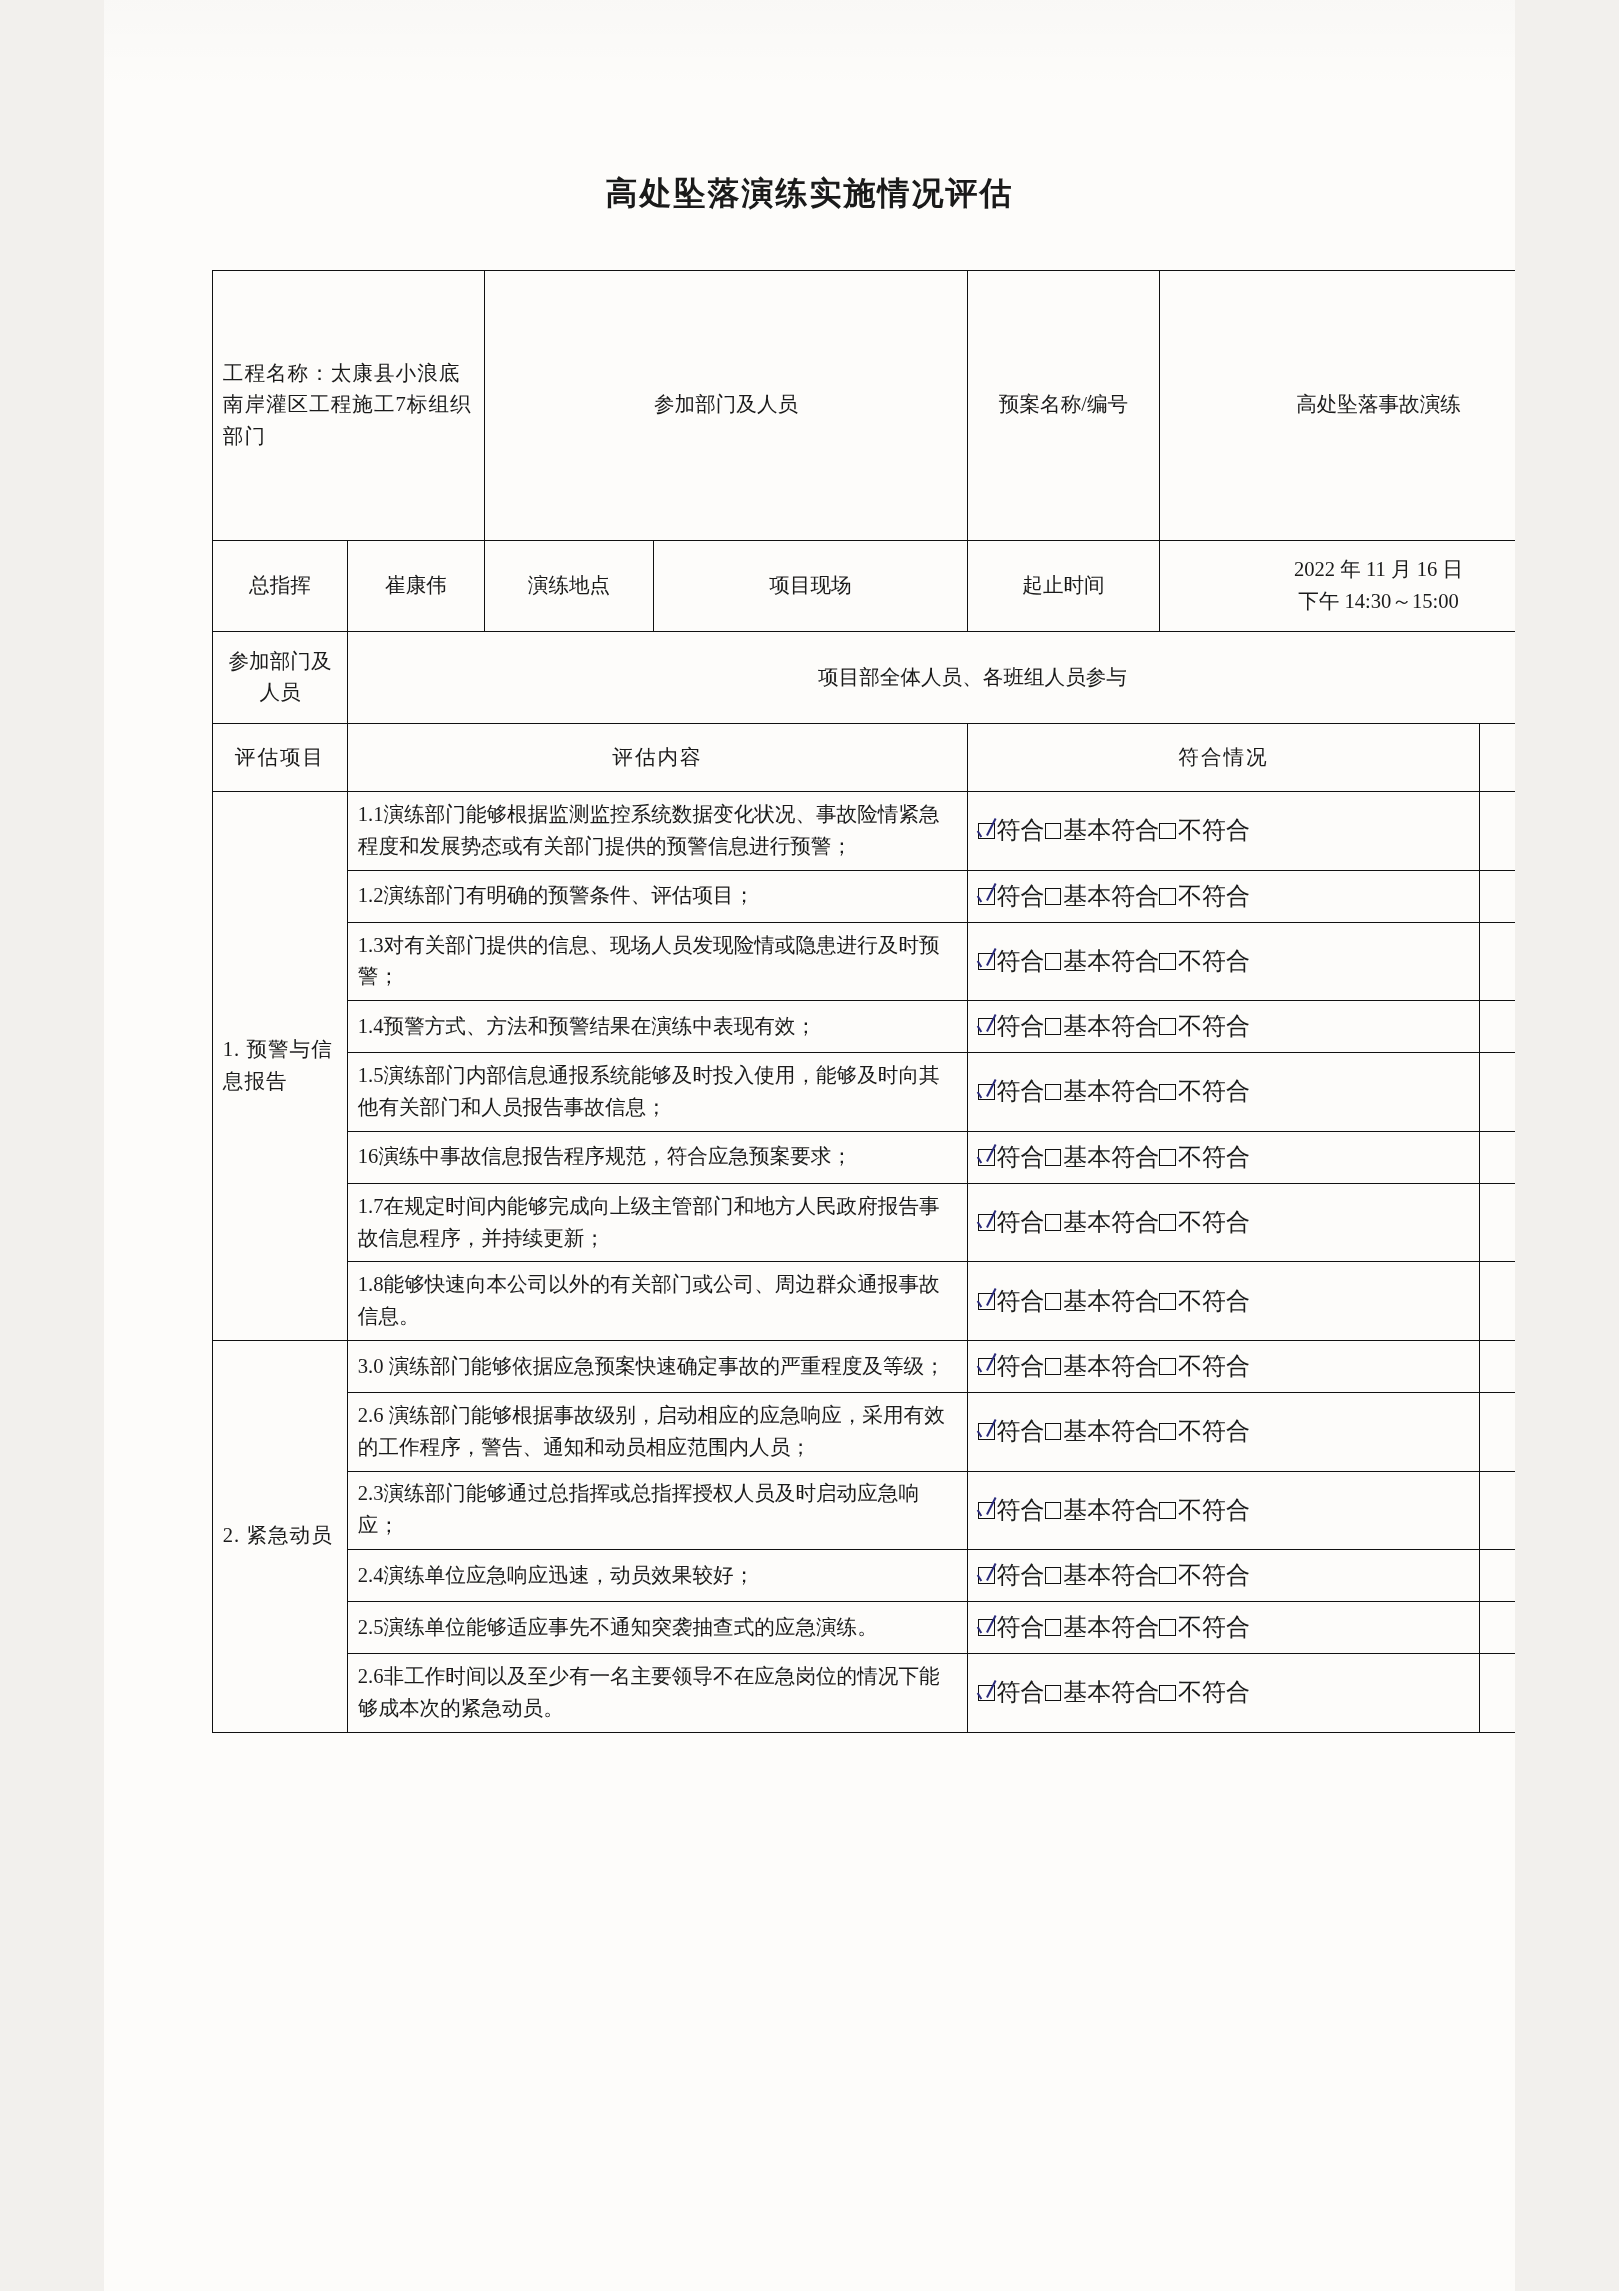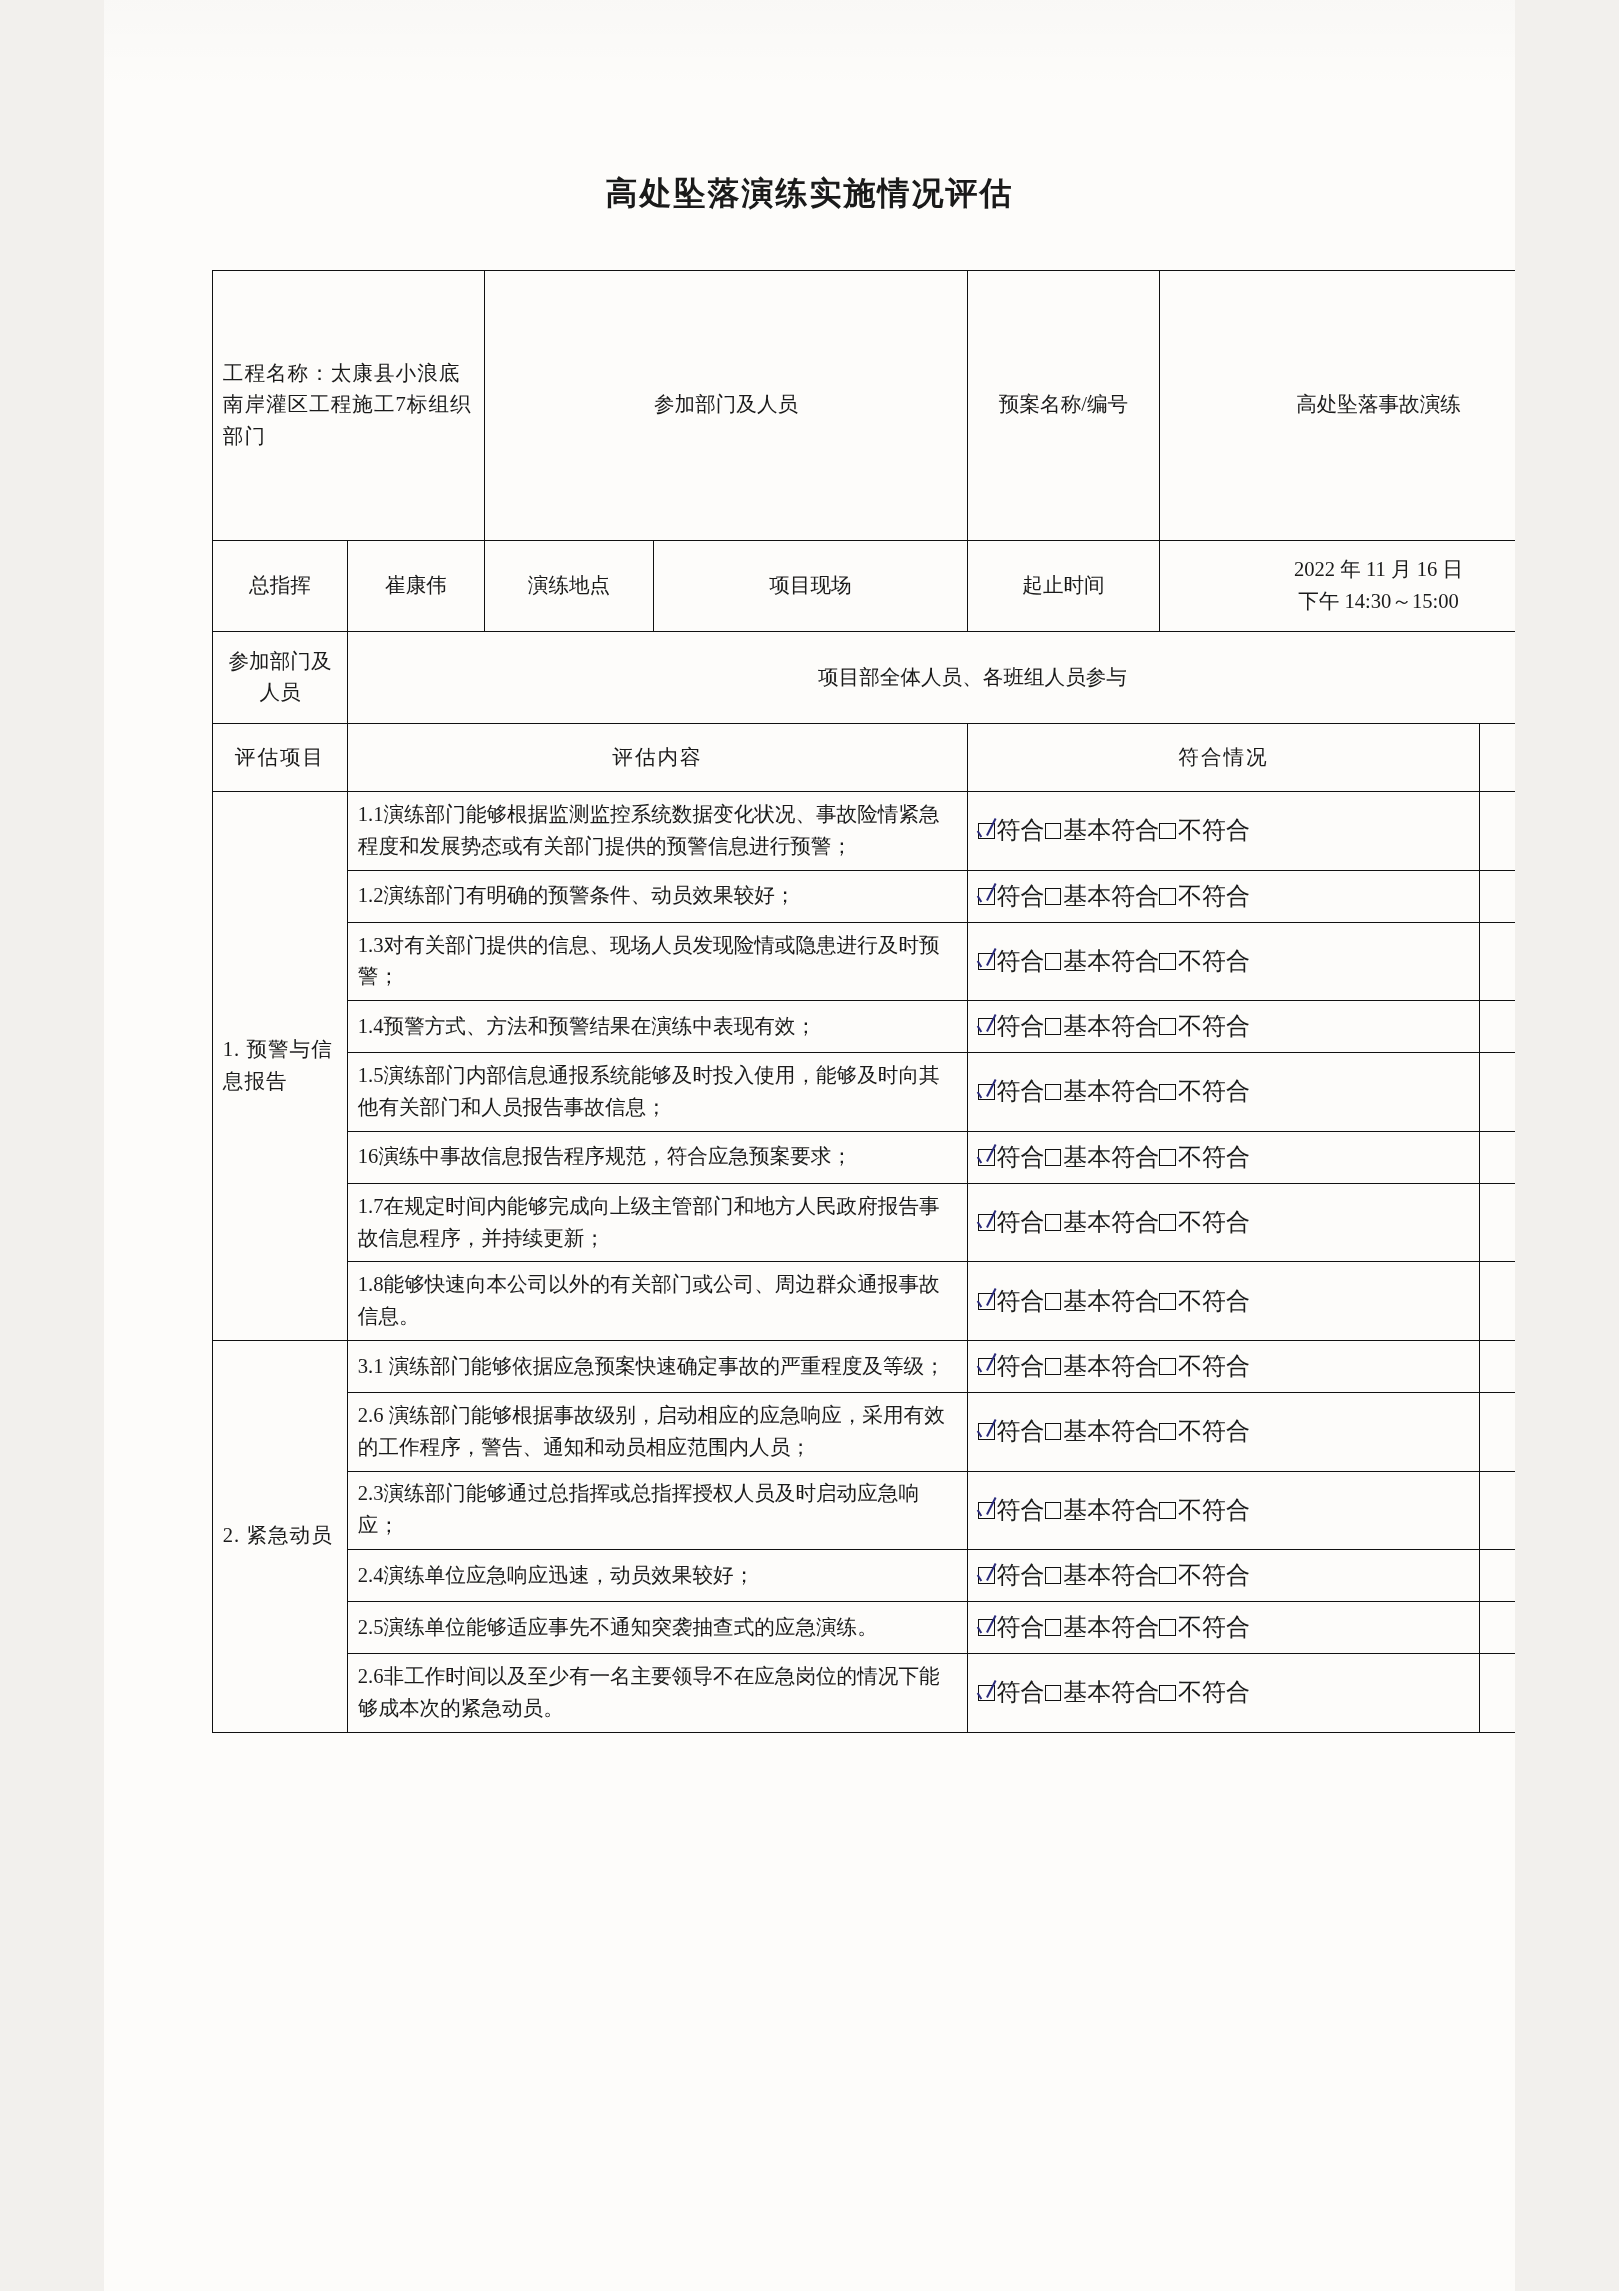--- a/index.html
+++ b/index.html
@@ -168,21 +168,21 @@
         <td class="hdr-cell">备注</td>
       </tr>
 
     <tr>
           <td rowspan="8" class="sec-label">1. 预警与信息报告</td>
           <td colspan="3" class="item-text">1.1演练部门能够根据监测监控系统数据变化状况、事故险情紧急程度和发展势态或有关部门提供的预警信息进行预警；</td>
           <td colspan="2" class="conf-cell"><span class="opt"><span class="cb checked"></span><span>符合</span><span class="cb"></span><span>基本符合</span><span class="cb"></span><span>不符合</span></span></td>
           <td class="c-center"></td>
         </tr>
         <tr>
-          <td colspan="3" class="item-text">1.2演练部门有明确的预警条件、动员效果较好；</td>
+          <td colspan="3" class="item-text">1.2演练部门有明确的预警条件、评估项目；</td>
           <td colspan="2" class="conf-cell"><span class="opt"><span class="cb checked"></span><span>符合</span><span class="cb"></span><span>基本符合</span><span class="cb"></span><span>不符合</span></span></td>
           <td class="c-center"></td>
         </tr>
         <tr>
           <td colspan="3" class="item-text">1.3对有关部门提供的信息、现场人员发现险情或隐患进行及时预警；</td>
           <td colspan="2" class="conf-cell"><span class="opt"><span class="cb checked"></span><span>符合</span><span class="cb"></span><span>基本符合</span><span class="cb"></span><span>不符合</span></span></td>
           <td class="c-center"></td>
         </tr>
         <tr>
           <td colspan="3" class="item-text">1.4预警方式、方法和预警结果在演练中表现有效；</td>
@@ -204,21 +204,21 @@
           <td colspan="2" class="conf-cell"><span class="opt"><span class="cb checked"></span><span>符合</span><span class="cb"></span><span>基本符合</span><span class="cb"></span><span>不符合</span></span></td>
           <td class="c-center"></td>
         </tr>
         <tr>
           <td colspan="3" class="item-text">1.8能够快速向本公司以外的有关部门或公司、周边群众通报事故信息。</td>
           <td colspan="2" class="conf-cell"><span class="opt"><span class="cb checked"></span><span>符合</span><span class="cb"></span><span>基本符合</span><span class="cb"></span><span>不符合</span></span></td>
           <td class="c-center"></td>
         </tr>
         <tr>
           <td rowspan="6" class="sec-label">2. 紧急动员</td>
-          <td colspan="3" class="item-text">3.1 演练部门能够依据应急预案快速确定事故的严重程度及等级；</td>
+          <td colspan="3" class="item-text">3.0 演练部门能够依据应急预案快速确定事故的严重程度及等级；</td>
           <td colspan="2" class="conf-cell"><span class="opt"><span class="cb checked"></span><span>符合</span><span class="cb"></span><span>基本符合</span><span class="cb"></span><span>不符合</span></span></td>
           <td class="c-center"></td>
         </tr>
         <tr>
           <td colspan="3" class="item-text">2.6 演练部门能够根据事故级别，启动相应的应急响应，采用有效的工作程序，警告、通知和动员相应范围内人员；</td>
           <td colspan="2" class="conf-cell"><span class="opt"><span class="cb checked"></span><span>符合</span><span class="cb"></span><span>基本符合</span><span class="cb"></span><span>不符合</span></span></td>
           <td class="c-center"></td>
         </tr>
         <tr>
           <td colspan="3" class="item-text">2.3演练部门能够通过总指挥或总指挥授权人员及时启动应急响应；</td>

